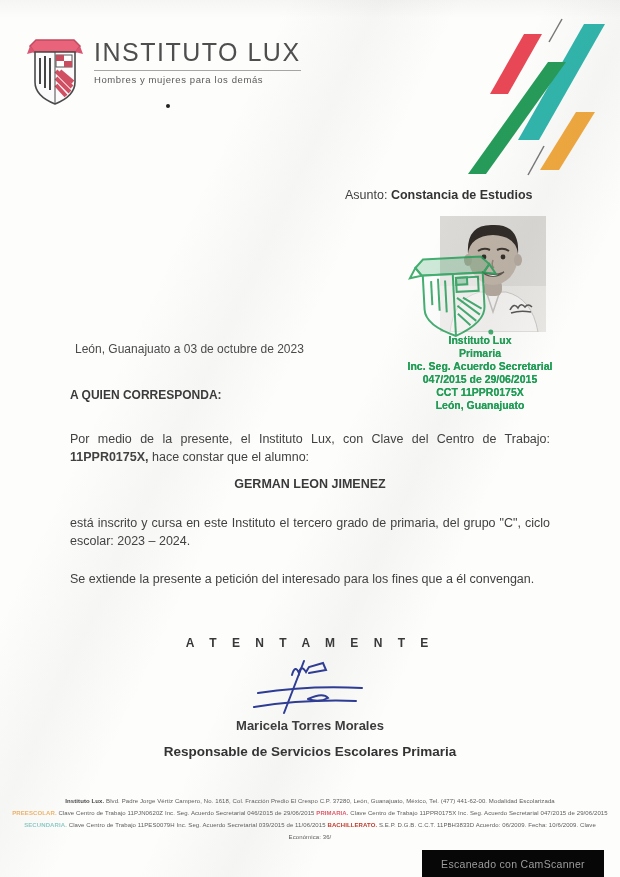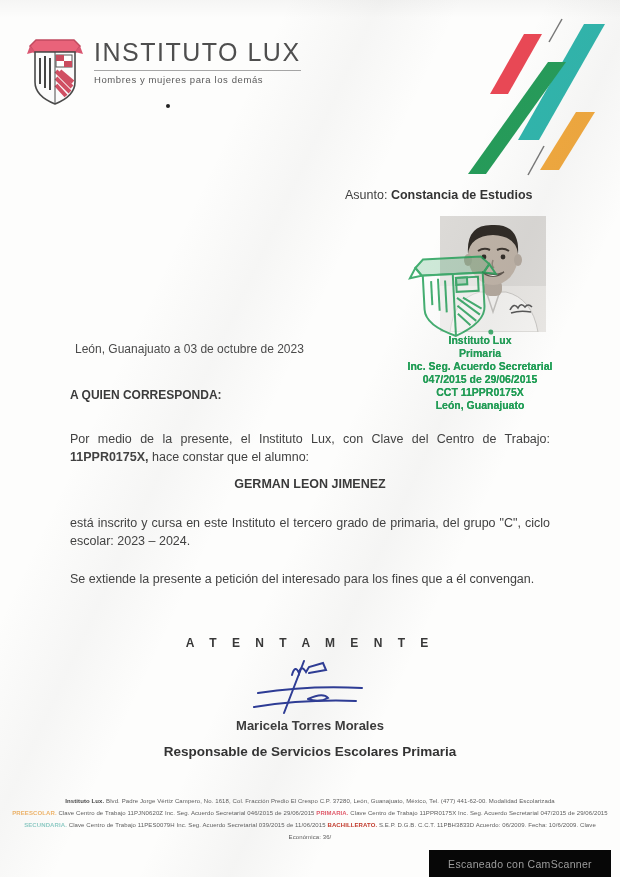--- a/index.html
+++ b/index.html
@@ -53,21 +53,21 @@
   
   .footer{left:12px;top:795px;width:596px;text-align:center;font-size:6px;
     line-height:12px;color:#5c5c5c;letter-spacing:0.1px;}
   .footer b{color:#444;}
   .lv-pre{color:#f0b468;font-weight:bold;}
   .lv-pri{color:#e05a6a;font-weight:bold;}
   .lv-sec{color:#8fccc6;font-weight:bold;}
   .lv-bac{color:#c0392b;font-weight:bold;}
 
   
-  .scanbar{right:9px;bottom:0;width:182px;height:27px;background:#070707;z-index:6;
+  .scanbar{right:16px;bottom:0;width:182px;height:27px;background:#070707;z-index:6;
     display:flex;align-items:center;justify-content:center;}
   .scanbar span{color:#9d9d9d;font-size:10.5px;letter-spacing:0.3px;}
 </style>
 </head>
 <body>
 
 <div class="page">
 
   <div class="abs logo-wrap">
     <span>

